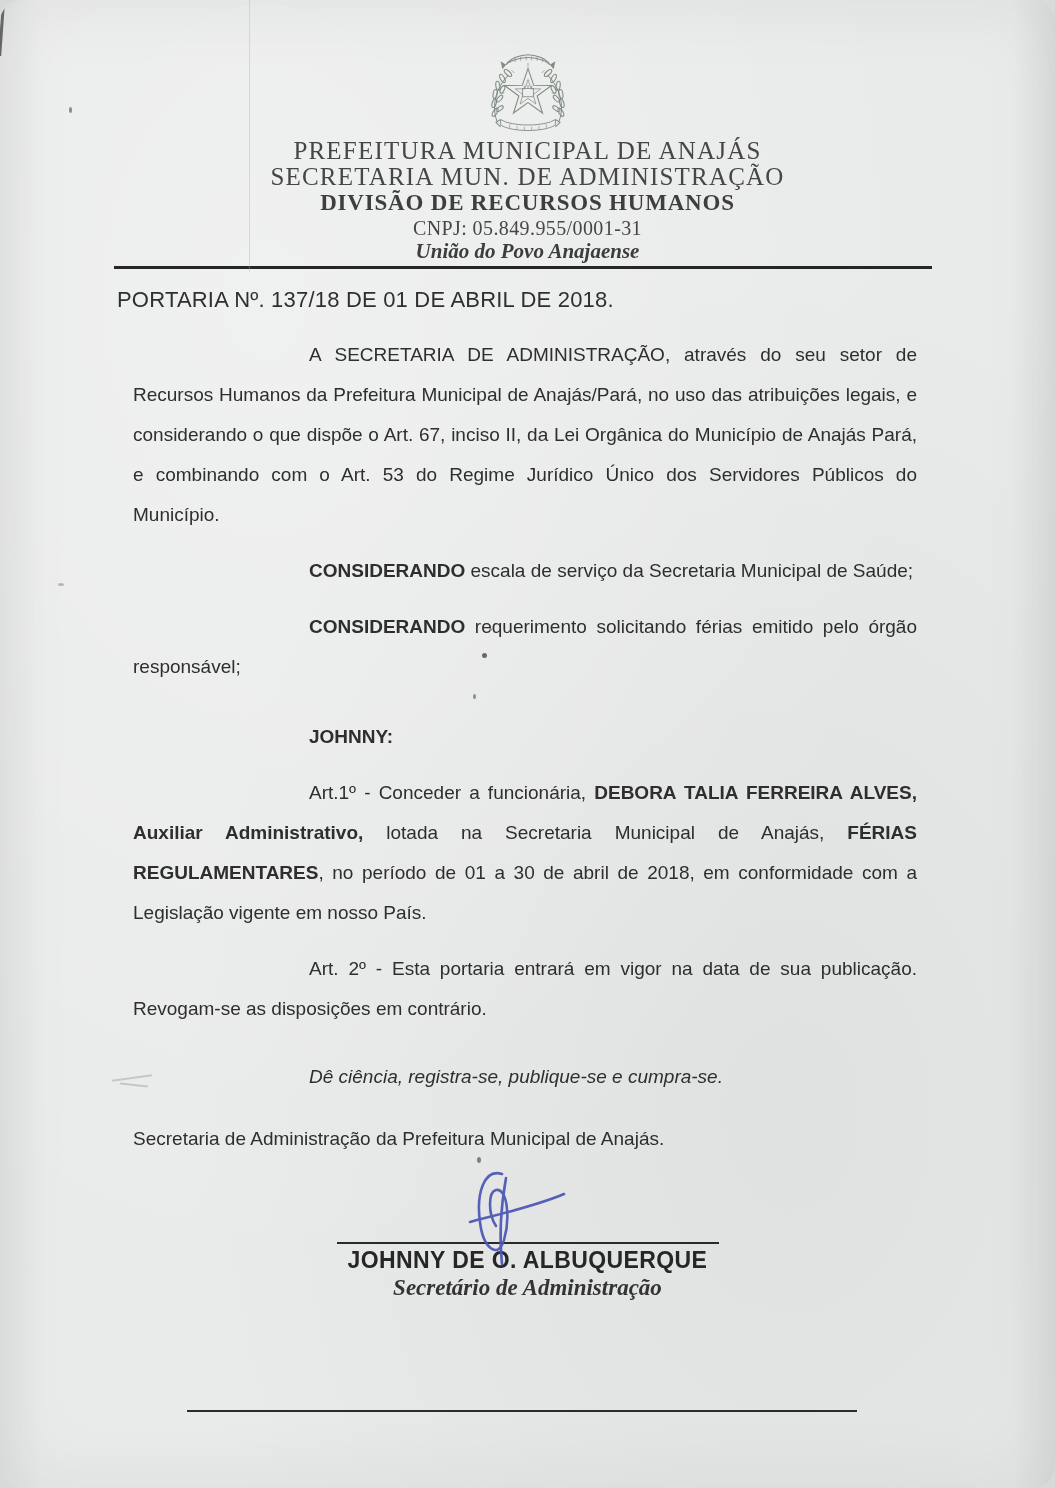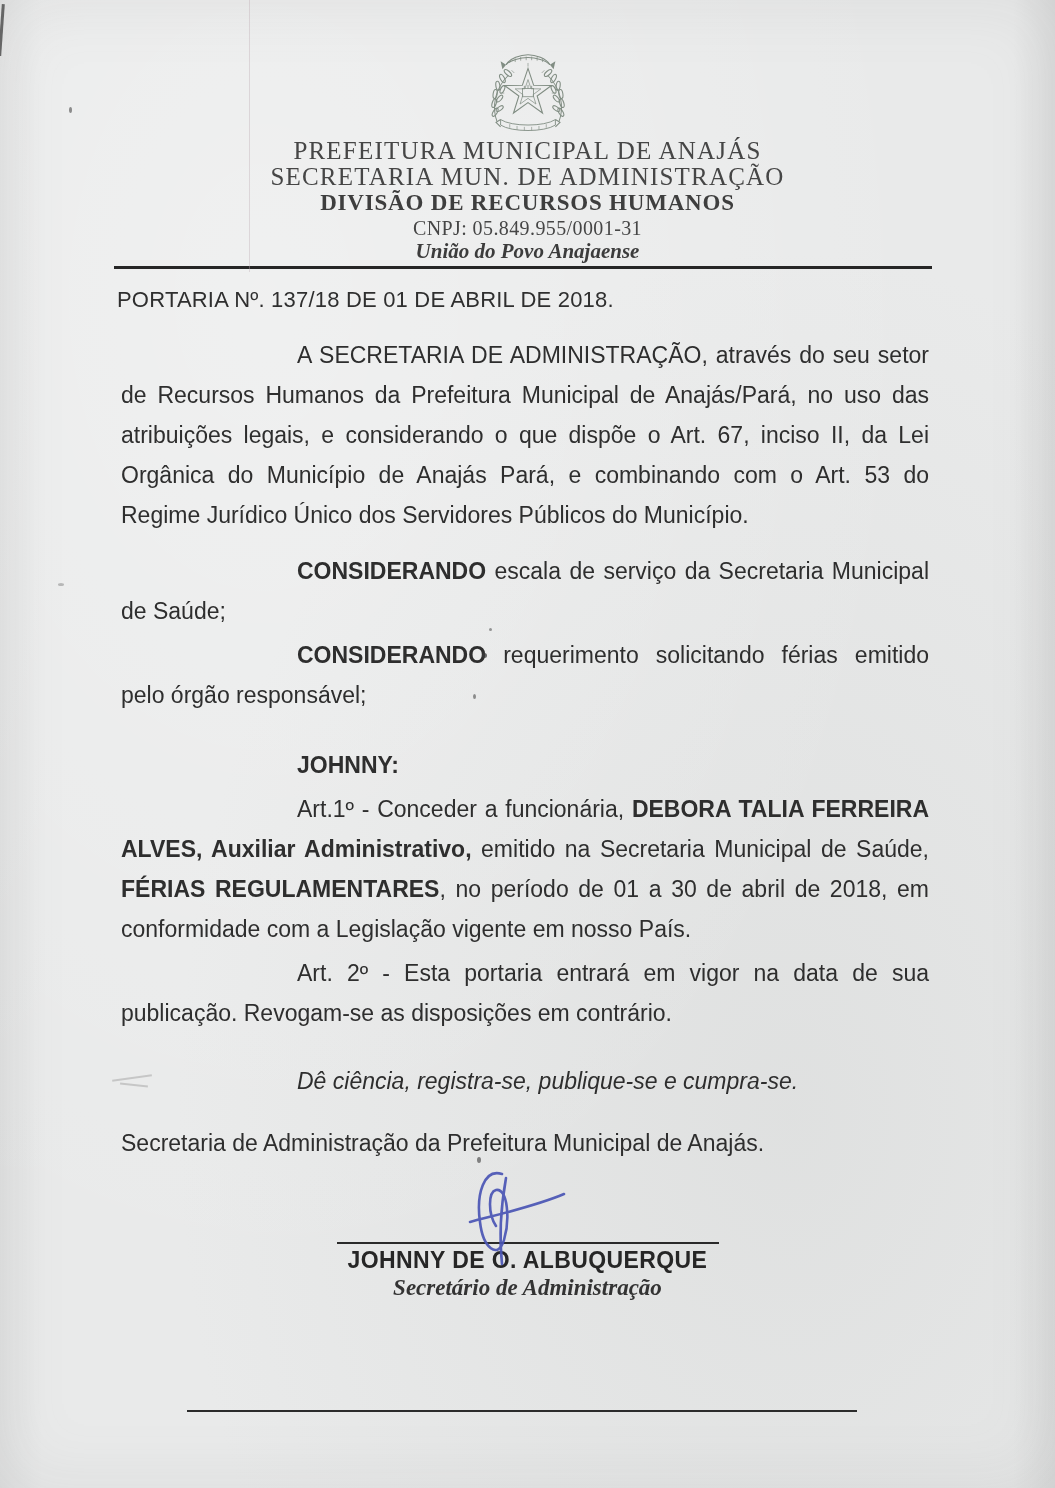--- a/index.html
+++ b/index.html
@@ -6,36 +6,37 @@
   .page{
     position:relative;width:1055px;height:1488px;overflow:hidden;
     background:
       radial-gradient(ellipse at 25% 20%, rgba(255,255,255,.30), transparent 60%),
       radial-gradient(ellipse at 75% 75%, rgba(205,207,206,.35), transparent 55%),
       linear-gradient(90deg, rgba(150,150,150,.10) 0%, transparent 4%, transparent 96%, rgba(150,150,150,.16) 100%),
       #e9eaea;
     box-shadow: inset 0 0 70px rgba(120,122,120,.12);
     font-family:"Liberation Sans", sans-serif;
     color:#2e2e2e;
+    border-radius:22px;
   }
 
   
   .doc-header{padding-top:52px;text-align:center;}
   .crest{display:block;margin:0 auto 2px;width:118px;height:84px;}
   .h-serif{font-family:"Liberation Serif", serif;color:#464646;}
   .h-line1,.h-line2{font-size:25px;line-height:26px;letter-spacing:1.2px;}
   .h-line3{font-size:23px;line-height:26px;font-weight:bold;letter-spacing:.8px;color:#3e3e3e;}
   .h-cnpj{font-size:20px;line-height:24px;letter-spacing:.4px;}
   .h-motto{font-size:21px;line-height:23px;font-weight:bold;font-style:italic;color:#3c3c3c;}
   .header-rule{height:3px;background:#262626;width:818px;margin:3px 0 0 114px;}
 
   
   .doc-body{width:816px;margin:0 0 0 117px;}
   .portaria{margin:18px 0 0 0;font-size:22px;letter-spacing:.2px;color:#2f2f2f;}
-  .para{margin:4px;font-size:23px;line-height:40px;text-align:justify;color:#2e2e2e;}
+  .para{margin:16px;font-size:19px;line-height:40px;text-align:justify;color:#2e2e2e;}
   .para .b{font-weight:bold;}
   .indent{text-indent:176px;}
   .mt-a{margin-top:22px;}
   .mt-b{margin-top:16px;}
   .mt-c{margin-top:30px;}
   .mt-d{margin-top:28px;font-style:italic;}
   .mt-e{margin-top:22px;}
 
   
   .sig-block{position:absolute;top:1242px;left:50%;transform:translateX(-50%);width:430px;text-align:center;}
@@ -134,21 +135,21 @@
     <div class="h-serif h-motto">União do Povo Anajaense</div>
   </header>
   <div class="header-rule"></div>
 
   <main class="doc-body">
     <p class="portaria">PORTARIA Nº. 137/18 DE 01 DE ABRIL DE 2018.</p>
     <p class="para indent mt-a"><span>A SECRETARIA DE ADMINISTRAÇÃO, através do seu setor de Recursos Humanos da Prefeitura Municipal de Anajás/Pará, no uso das atribuições legais, e considerando o que dispõe o Art. 67, inciso II, da Lei Orgânica do Município de Anajás Pará, e combinando com o Art. 53 do Regime Jurídico Único dos Servidores Públicos do Município.</span></p>
     <p class="para indent mt-b"><span class="b">CONSIDERANDO</span><span> escala de serviço da Secretaria Municipal de Saúde;</span></p>
     <p class="para indent"><span class="b">CONSIDERANDO</span><span> requerimento solicitando férias emitido pelo órgão responsável;</span></p>
     <p class="para indent mt-c"><span class="b">JOHNNY:</span></p>
-    <p class="para indent"><span>Art.1º - Conceder a funcionária, </span><span class="b">DEBORA TALIA FERREIRA ALVES, Auxiliar Administrativo,</span><span> emitido na Secretaria Municipal de Saúde, </span><span class="b">FÉRIAS REGULAMENTARES</span><span>, no período de 01 a 30 de abril de 2018, em conformidade com a Legislação vigente em nosso País.</span></p>
+    <p class="para indent"><span>Art.1º - Conceder a funcionária, </span><span class="b">DEBORA TALIA FERREIRA ALVES, Auxiliar Administrativo,</span><span> lotada na Secretaria Municipal de Anajás, </span><span class="b">FÉRIAS REGULAMENTARES</span><span>, no período de 01 a 30 de abril de 2018, em conformidade com a Legislação vigente em nosso País.</span></p>
     <p class="para indent"><span>Art. 2º - Esta portaria entrará em vigor na data de sua publicação. Revogam-se as disposições em contrário.</span></p>
     <p class="para indent mt-d"><span>Dê ciência, registra-se, publique-se e cumpra-se.</span></p>
     <p class="para mt-e"><span>Secretaria de Administração da Prefeitura Municipal de Anajás.</span></p>
   </main>
 
   <div class="sig-block">
     <svg class="sig-svg" viewBox="0 0 150 112" aria-hidden="true">
       <g stroke="#4a55b5" fill="none" stroke-width="2.6" stroke-linecap="round" opacity=".92">
         <path d="M64,10 C46,4 38,30 42,58 C45,84 60,96 66,76 C72,56 70,24 58,26 C50,28 50,50 58,62"></path>
         <path d="M68,14 C63,42 61,72 64,100"></path>

